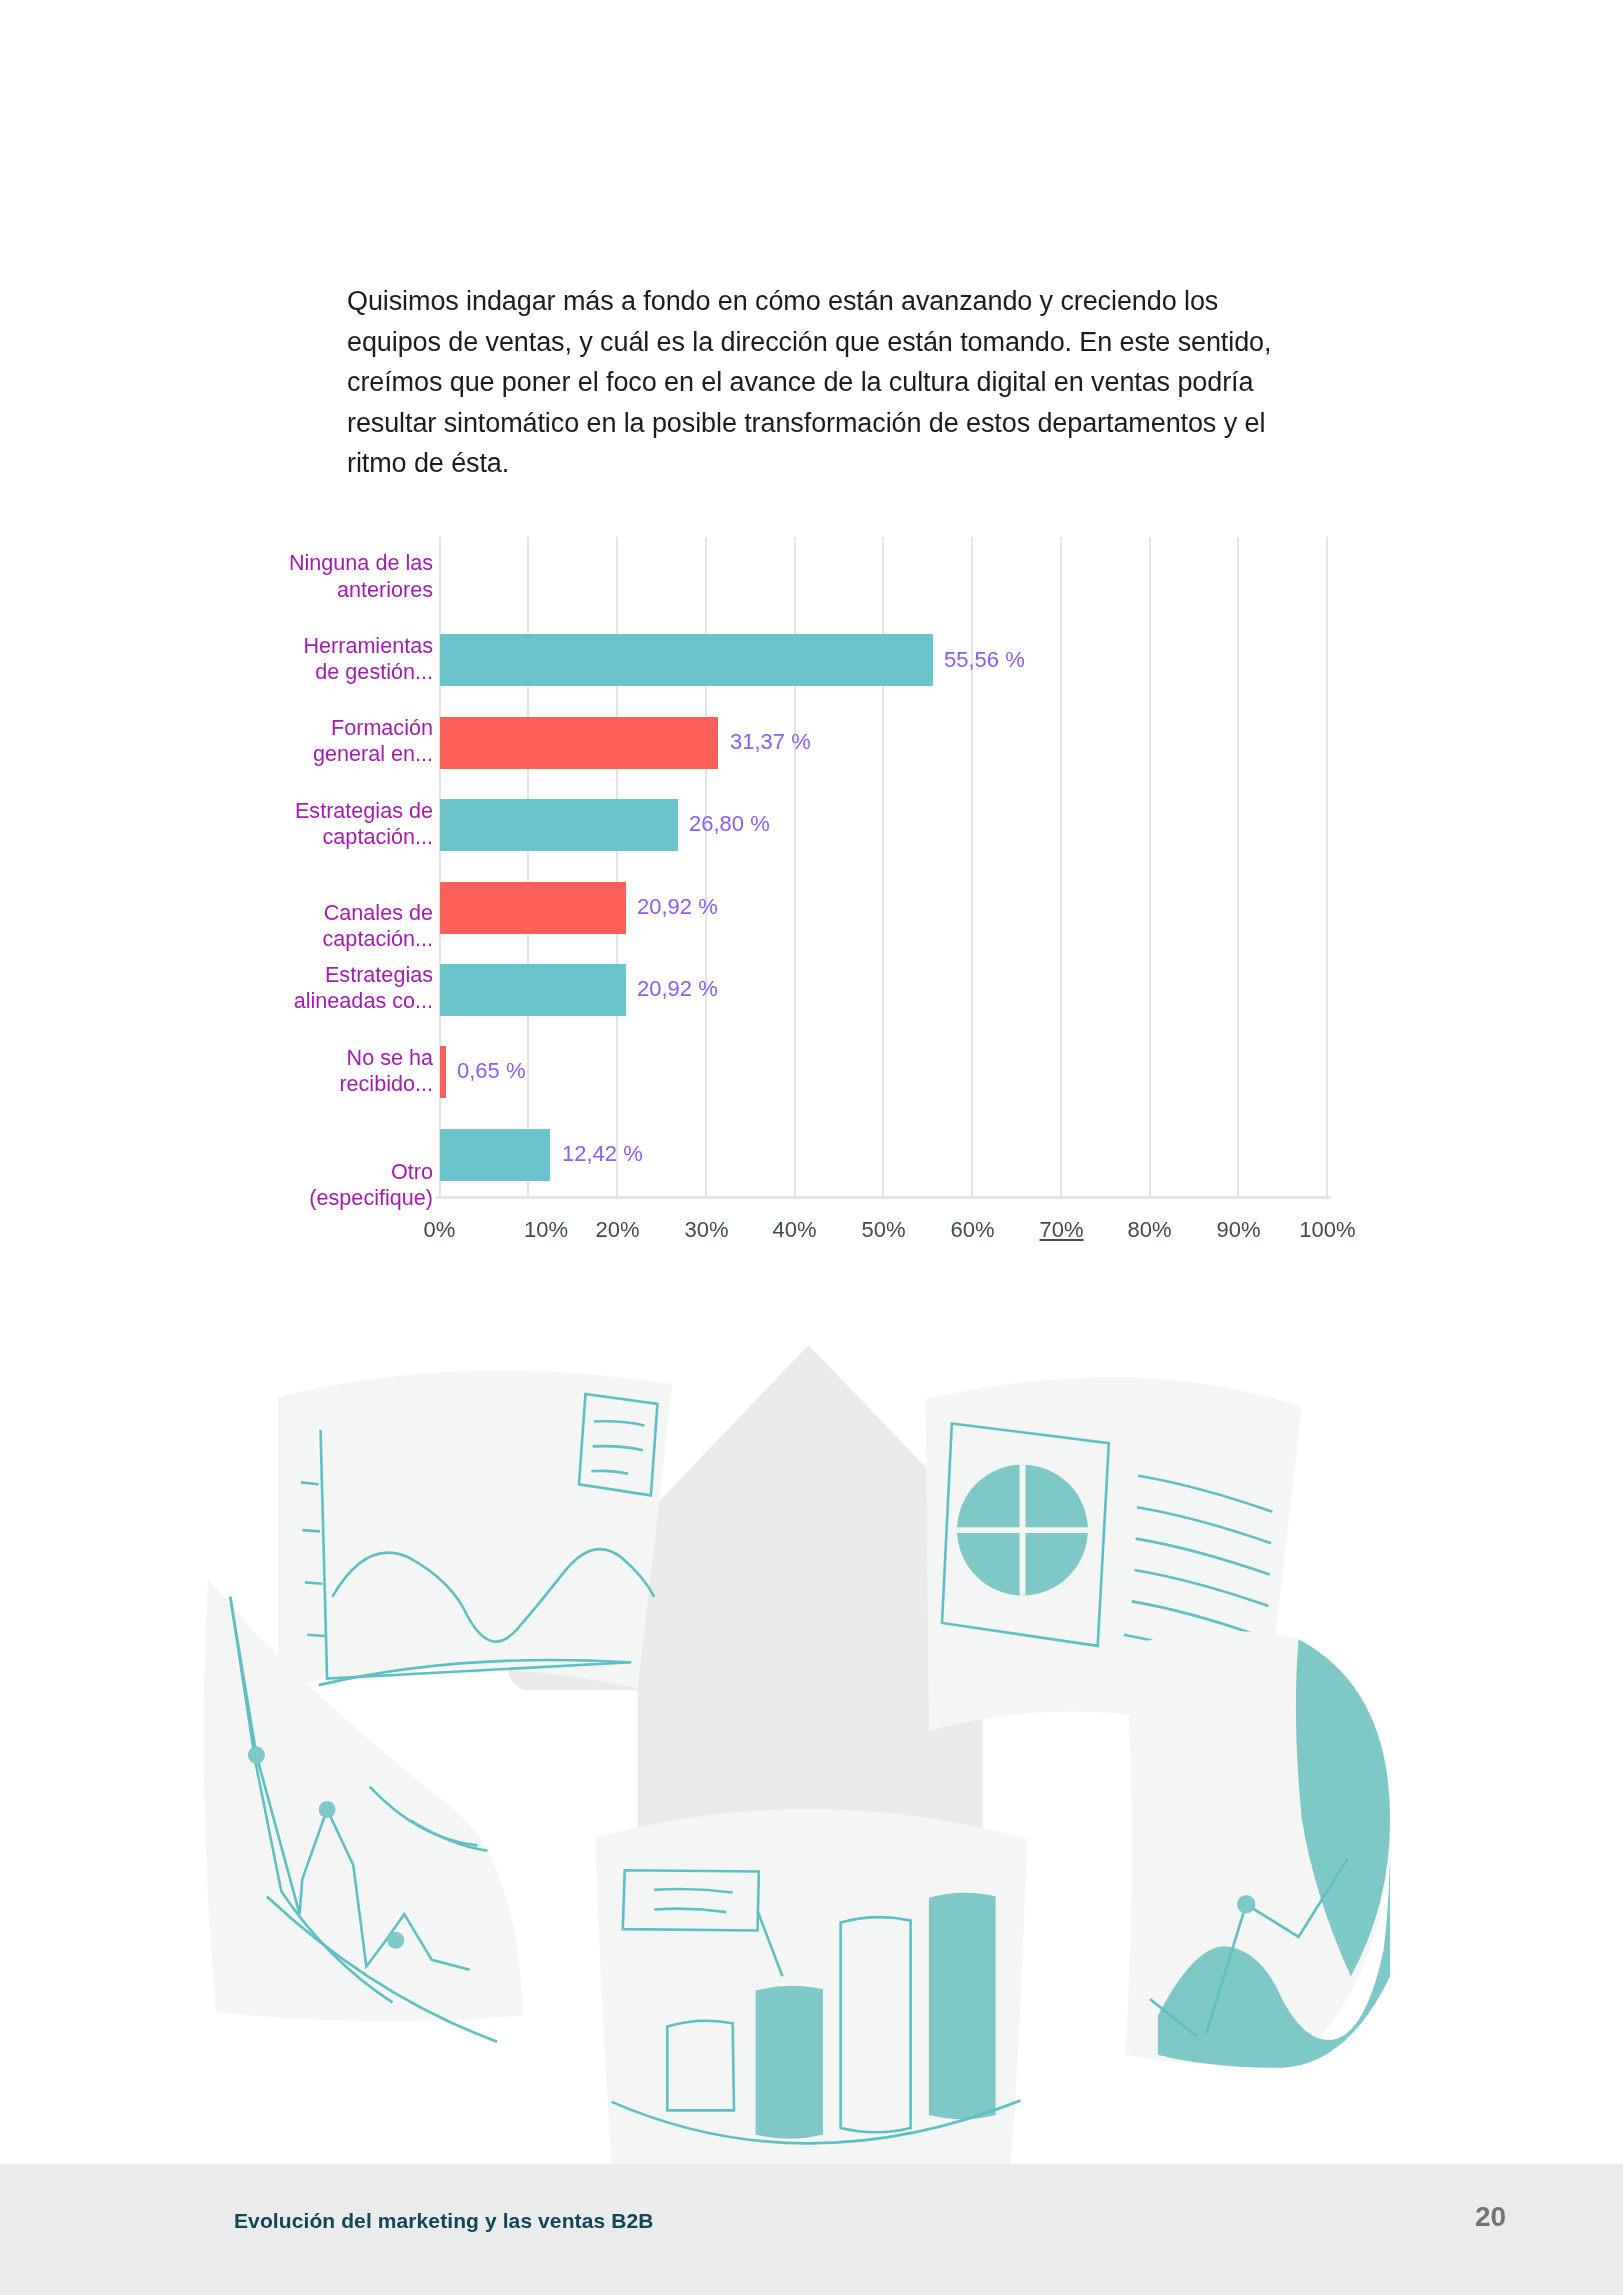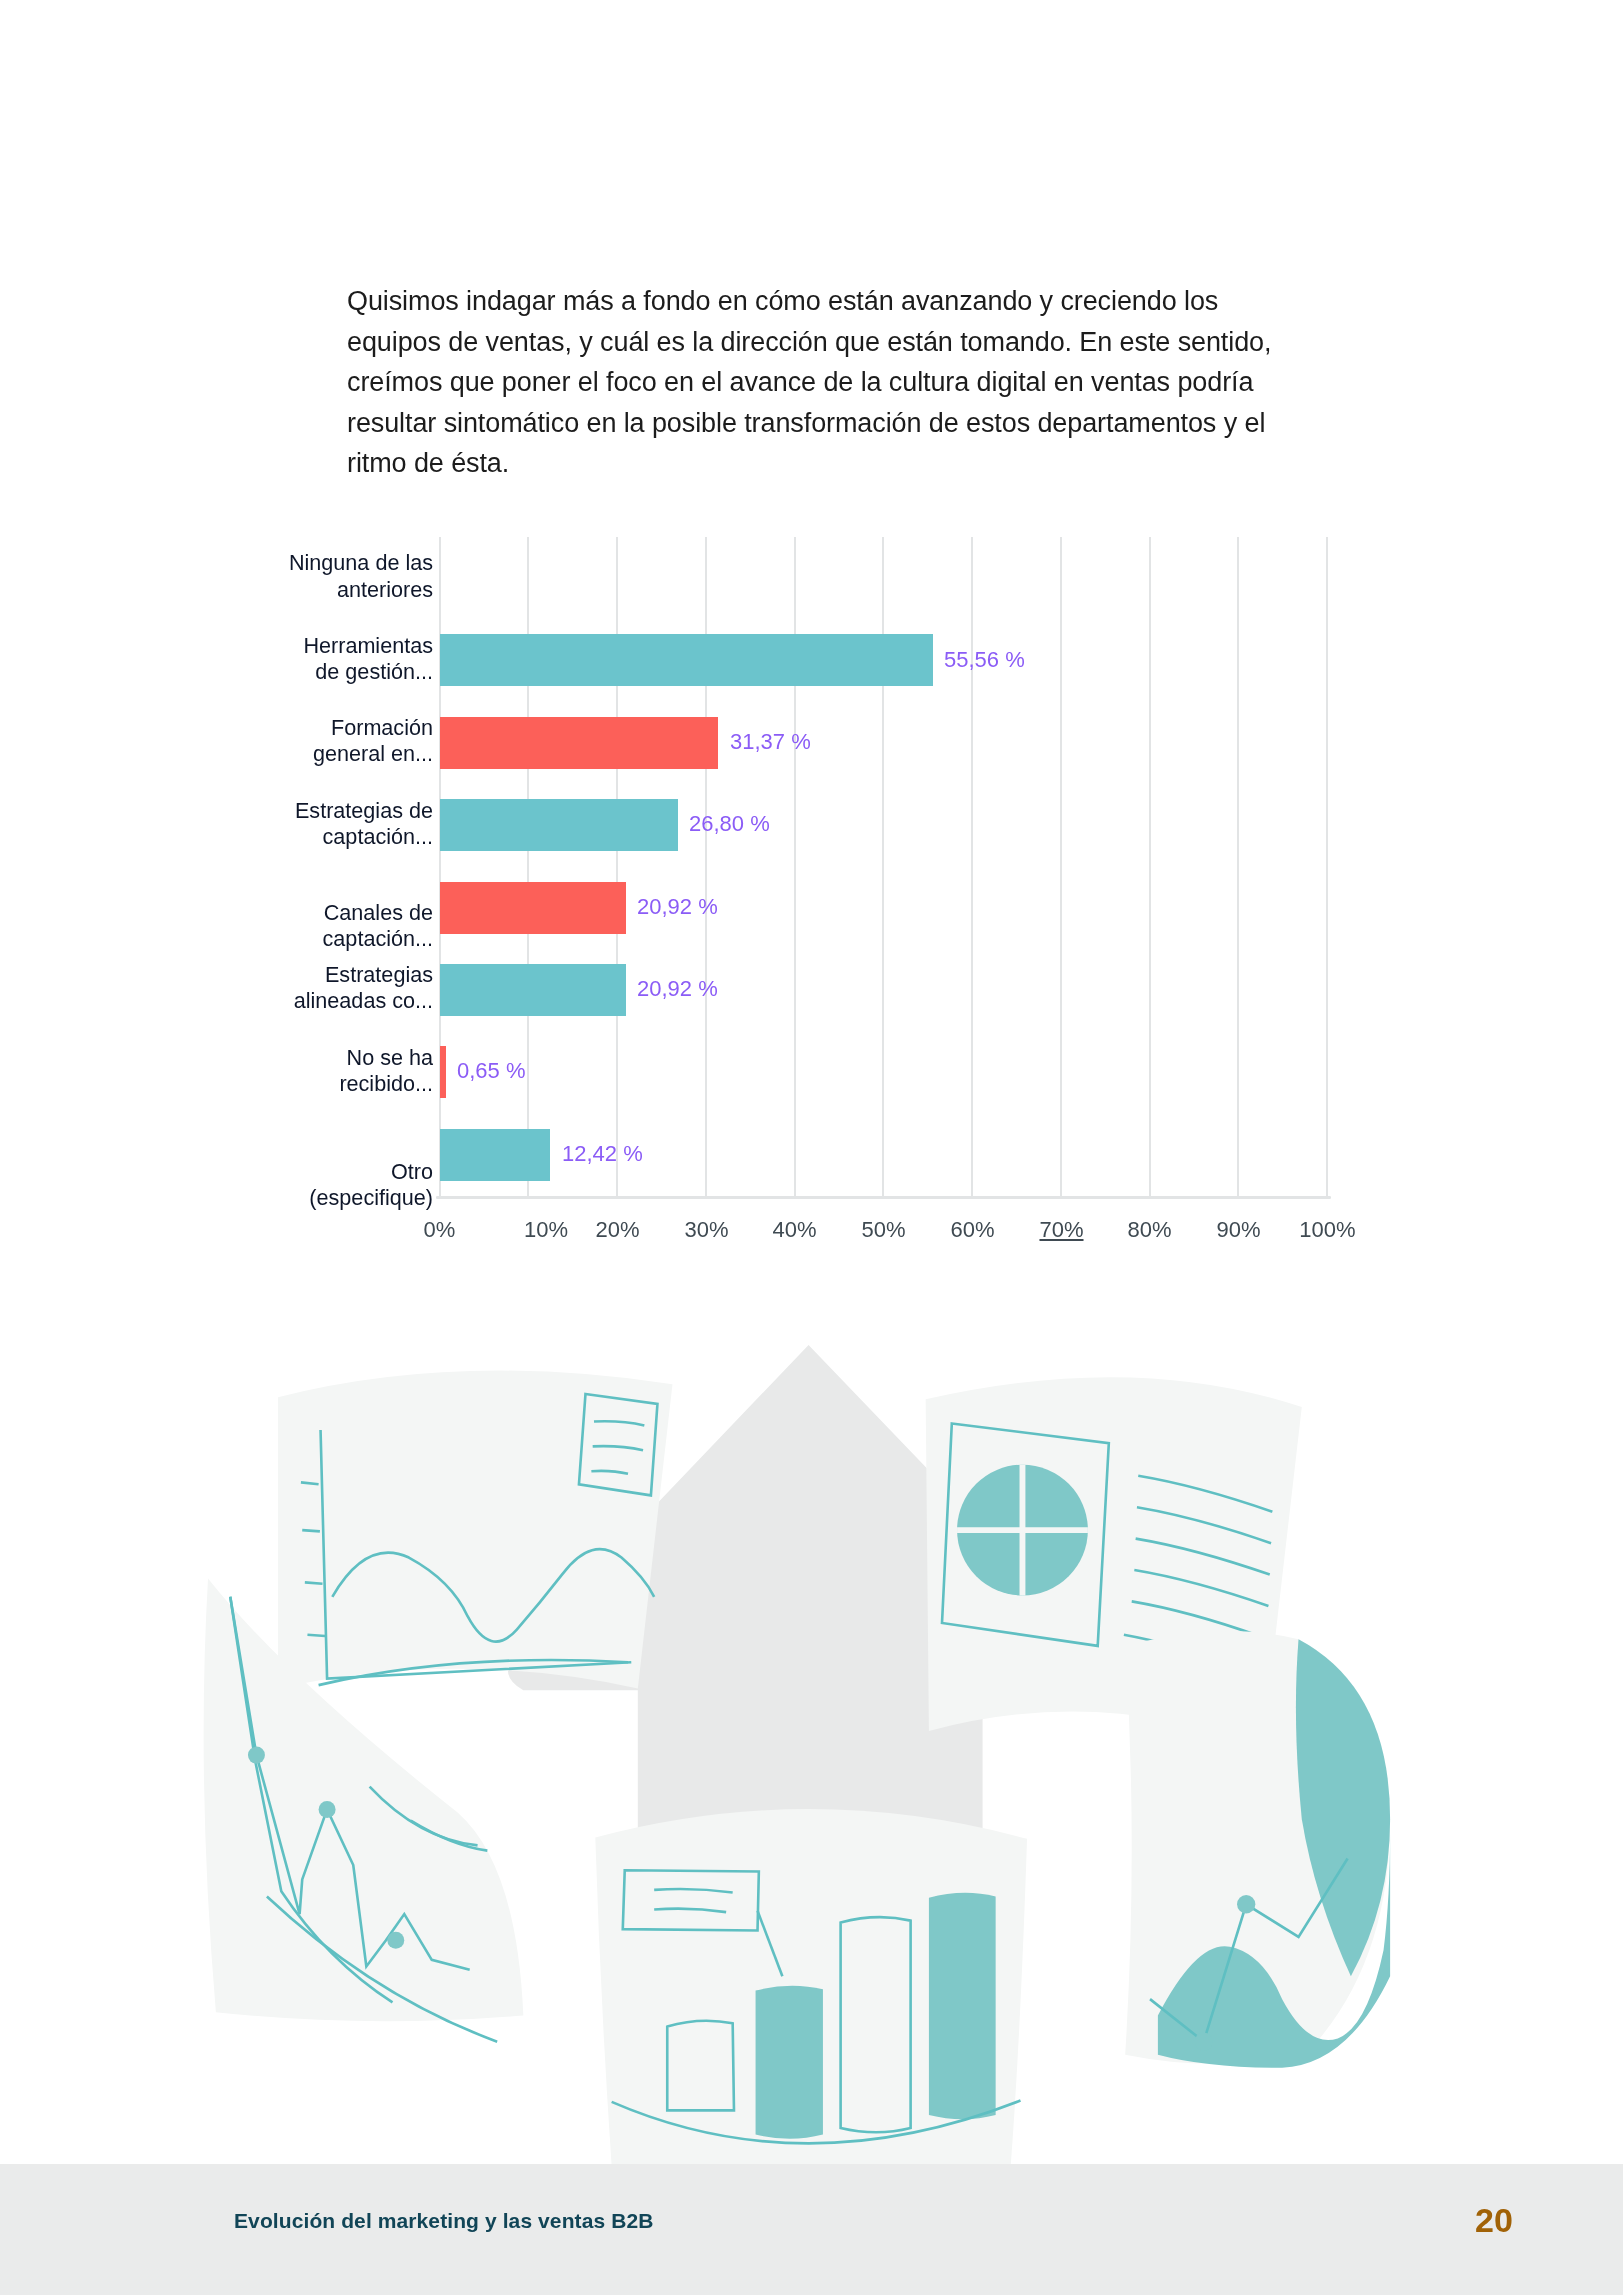--- a/index.html
+++ b/index.html
@@ -43,21 +43,21 @@
     left:436px; top:673px; width:895px; height:3.3px;
     background:#e2e4e5;border-radius:1.3px;
   }
 
   .cat-label{
     position:absolute;
     right:1430px;            
     text-align:right;
     font-size:21.6px;
     line-height:1.22;
-    color:#0f172a;
+    color:#a21caf;
     white-space:pre-line;
   }
   .cat-label{
     right:auto;
     width:203px;
     left:230px;
   }
 
   .bar{
     position:absolute;
@@ -96,22 +96,22 @@
   #footer-title{
     position:absolute;
     left:234px; top:2209px;
     font-size:21px;font-weight:bold;
     color:#114557;
     letter-spacing:0.1px;
   }
   #footer-page{
     position:absolute;
     left:1475px; top:2201px;
-    font-size:34px;font-weight:bold;
-    color:#a16207;
+    font-size:28px;font-weight:bold;
+    color:#737373;
   }
 </style>
 </head>
 <body>
 
 <div id="intro-paragraph">Quisimos indagar más a fondo en cómo están avanzando y creciendo los equipos de ventas, y cuál es la dirección que están tomando. En este sentido, creímos que poner el foco en el avance de la cultura digital en ventas podría resultar sintomático en la posible transformación de estos departamentos y el ritmo de ésta.</div>
 
 <div id="chart">
 
   <div id="plot-area"></div>

